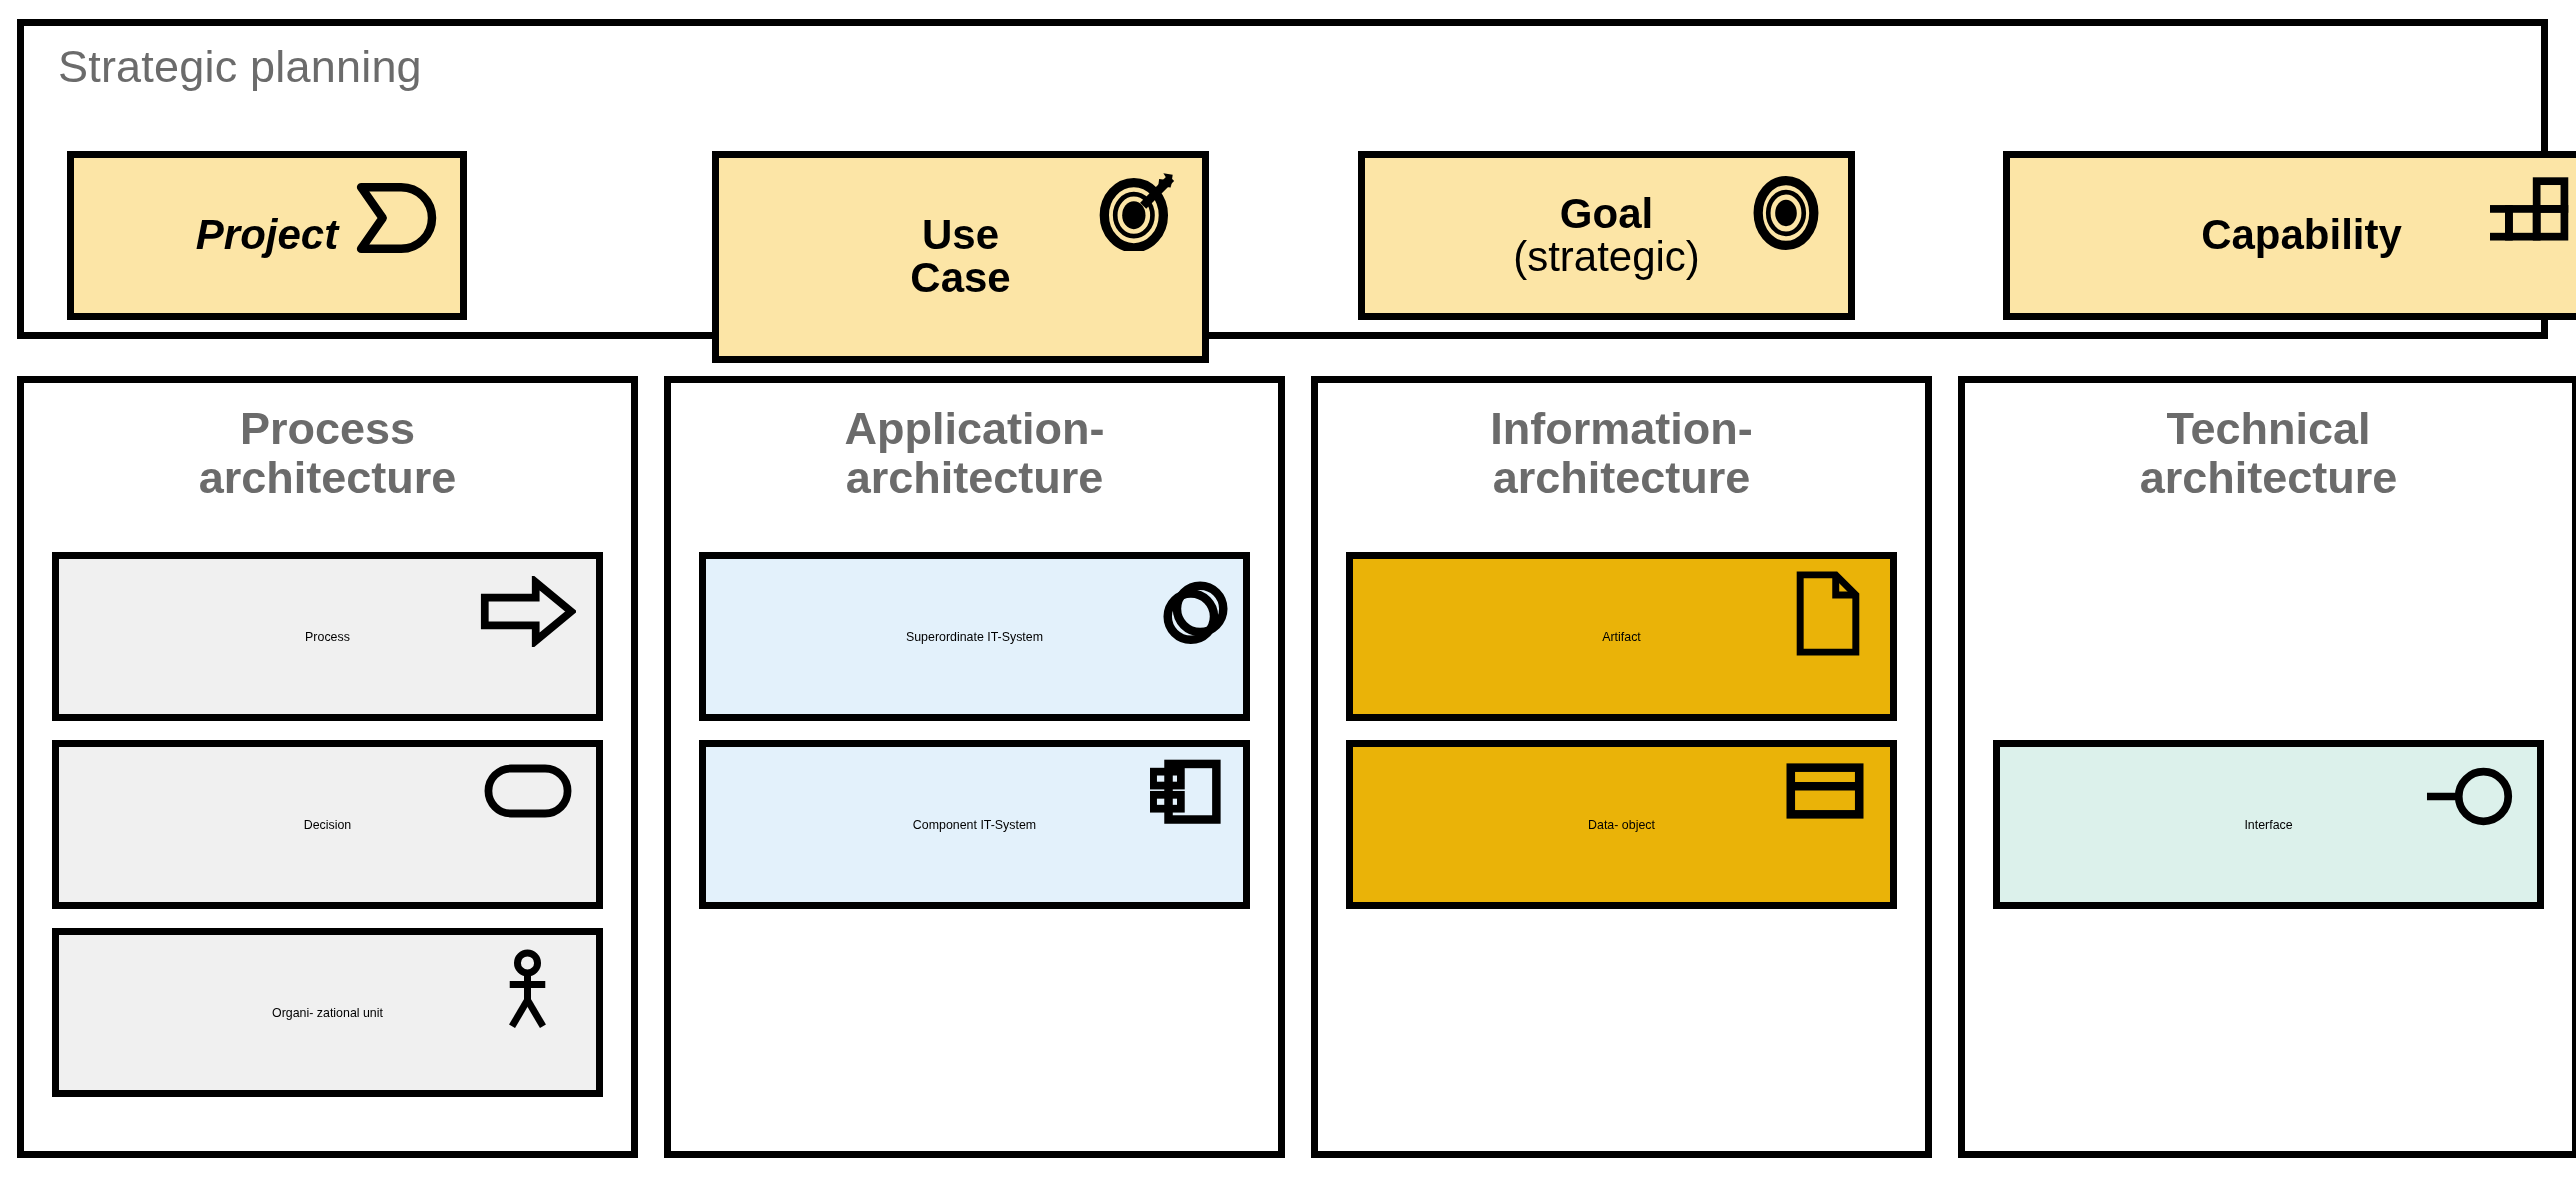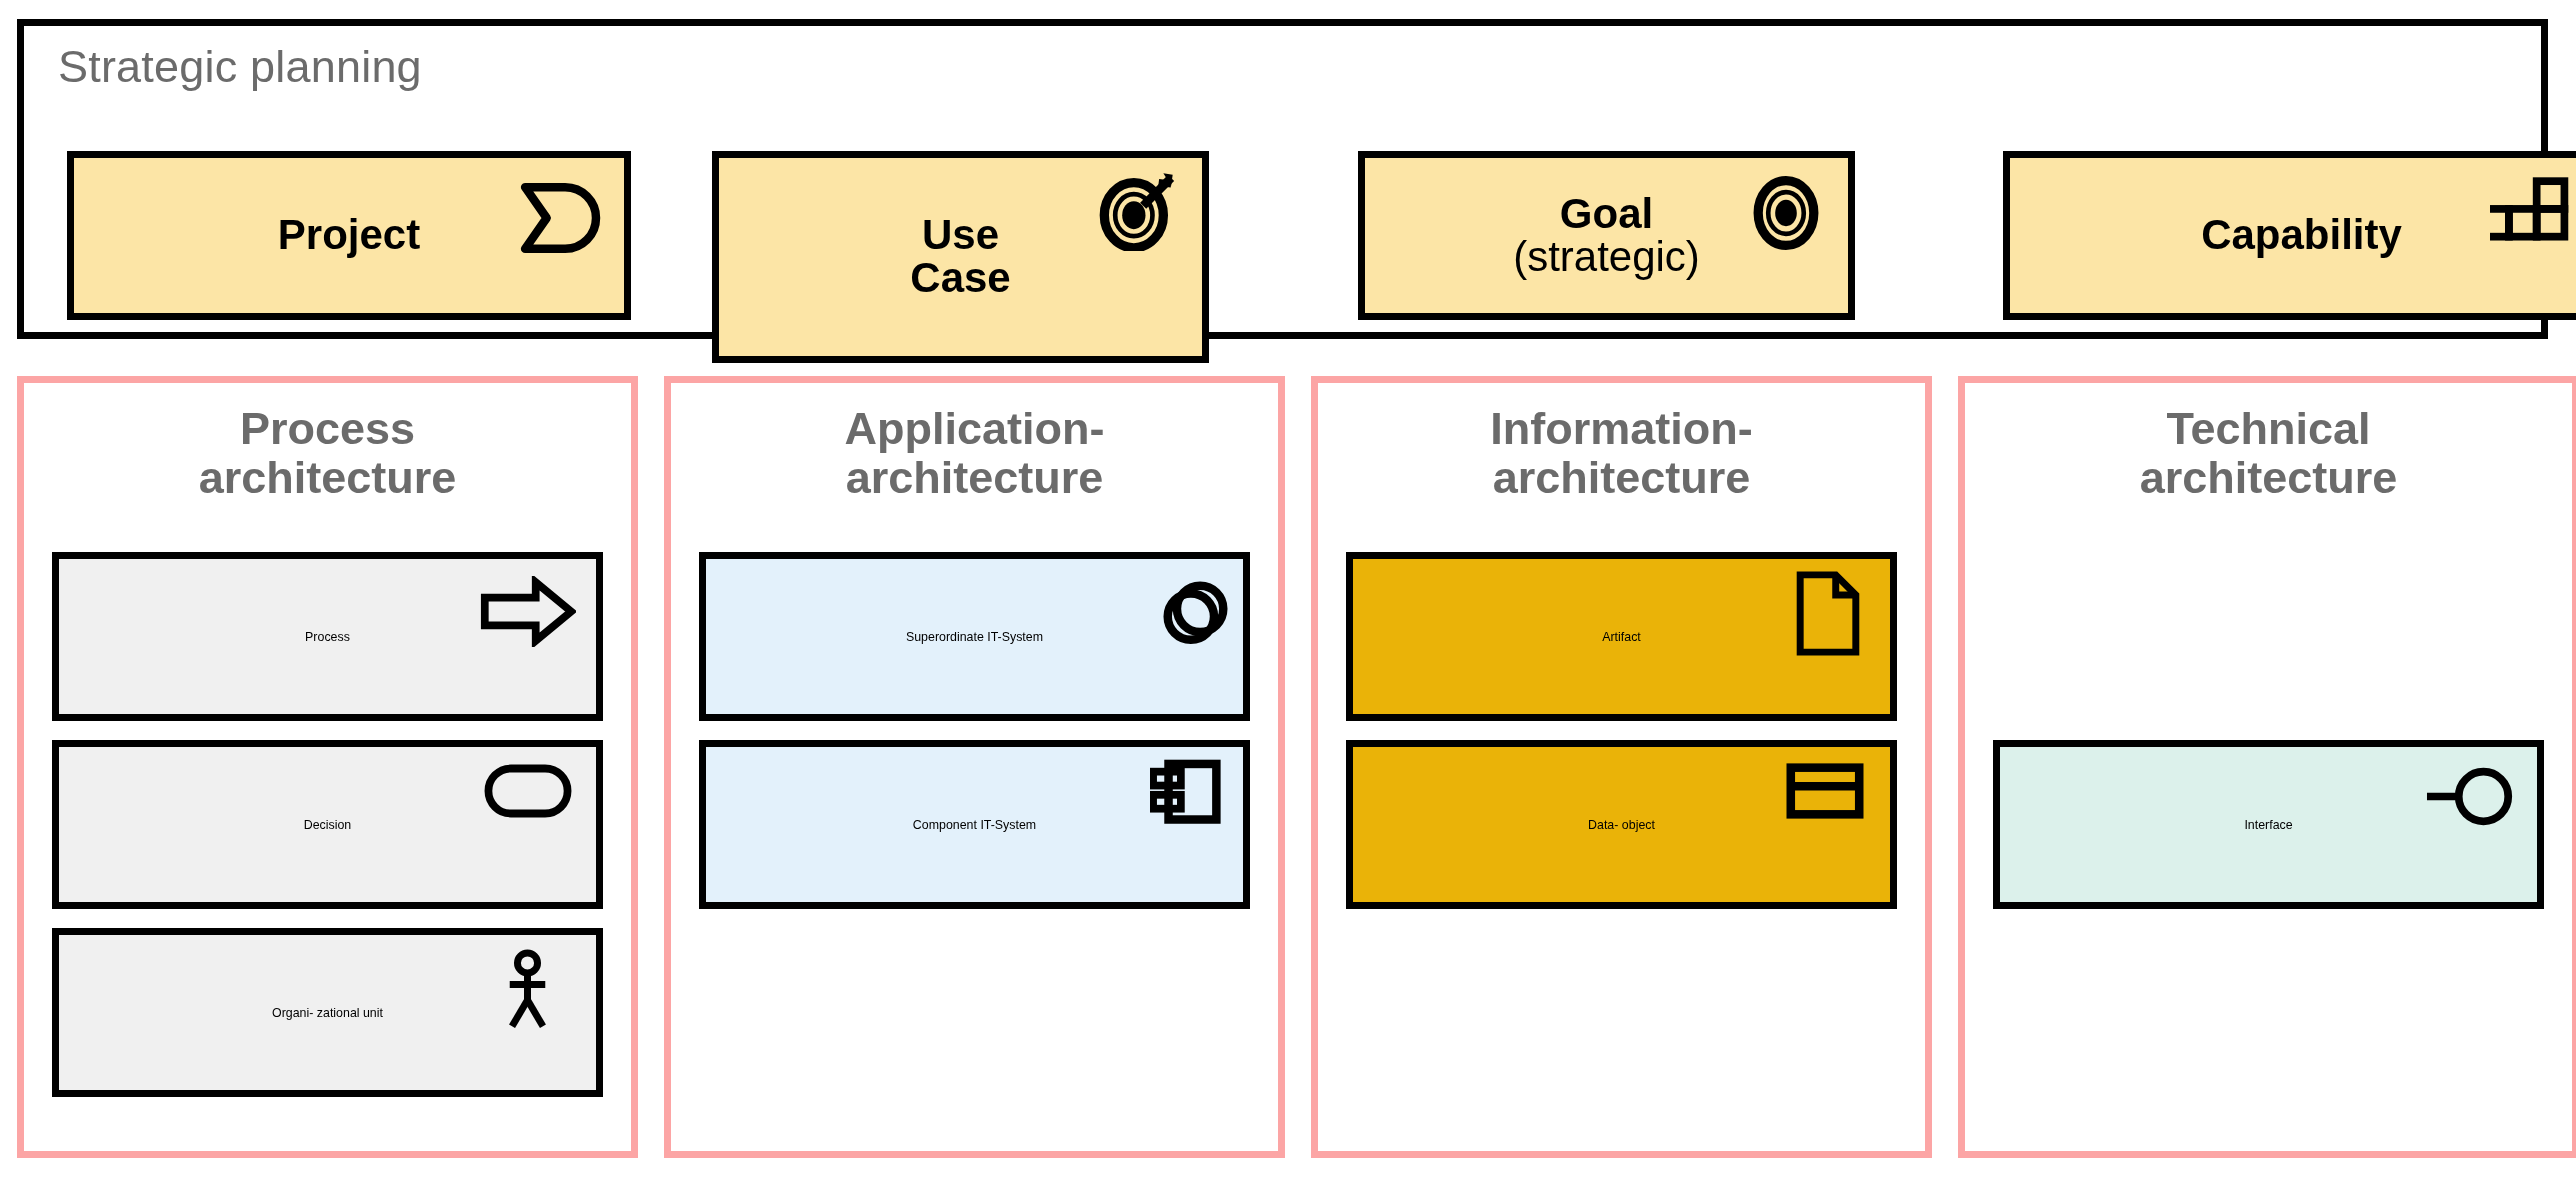--- a/index.html
+++ b/index.html
@@ -71,33 +71,33 @@
   .fill-mint   { background: #DCF1EB; }
 
   
   .ico {
     position: absolute;
     z-index: 3;
     pointer-events: none;
   }
 
   
-  #box-project    { left: 67px;   top: 151px; width: 564px; height: 169px; }
+  #box-project    { left: 67px;   top: 151px; width: 400px; height: 169px; font-style: italic; }
   #box-usecase    { left: 712px;  top: 151px; width: 497px; height: 212px; }
   #box-goal       { left: 1358px; top: 151px; width: 497px; height: 169px; }
   #box-capability { left: 2003px; top: 151px; width: 597px; height: 169px; }
 
   
   .col-panel {
     position: absolute;
     top: 376px;
     height: 782px;
     width: 621px;
     box-sizing: border-box;
-    border: 7px solid #fca5a5;
+    border: 7px solid #000000;
     background: #ffffff;
   }
   #col-process { left: 17px; }
   #col-application { left: 664px; }
   #col-information { left: 1311px; }
   #col-technical { left: 1958px; }
 
   .col-title {
     position: absolute;
     left: 0;

